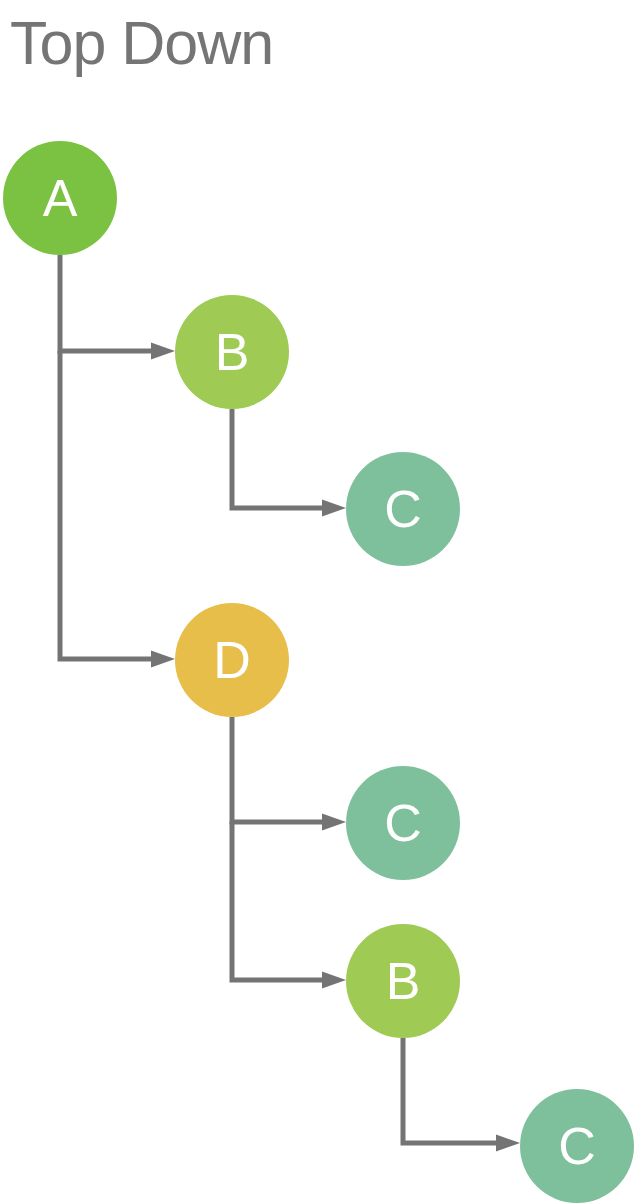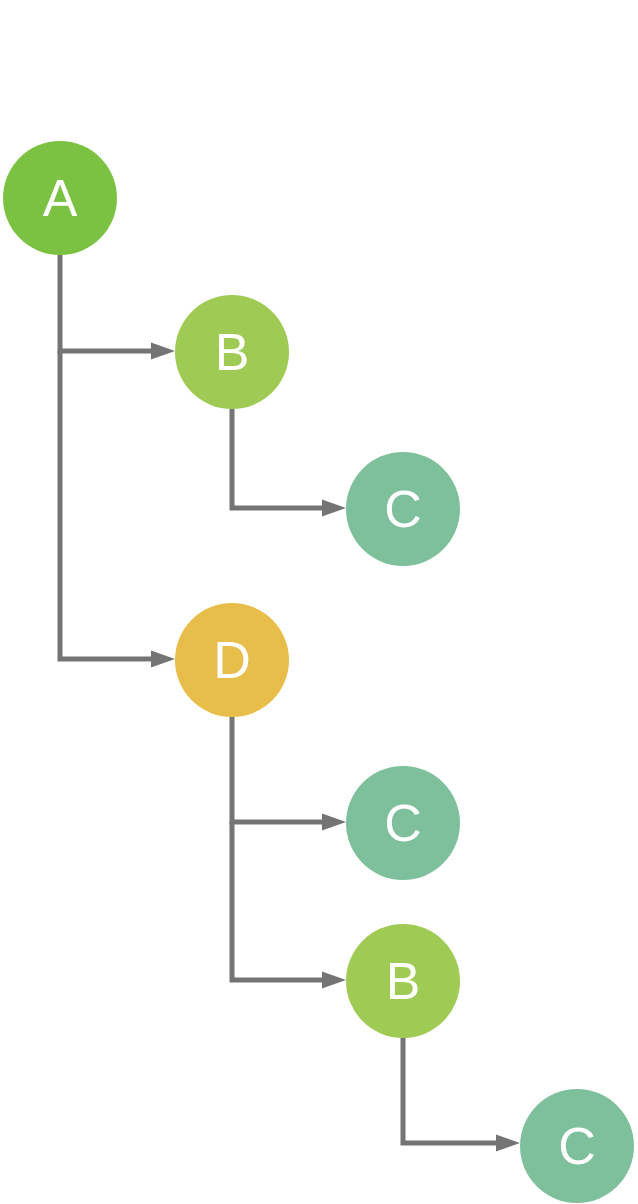--- a/index.html
+++ b/index.html
@@ -67,20 +67,21 @@
   .pos-d  { left: 175px; top: 603px; }
   .pos-c2 { left: 346px; top: 766px; }
   .pos-b2 { left: 346px; top: 924px; }
   .pos-c3 { left: 520px; top: 1089px; }
 </style>
 </head>
 <body>
 
 <div class="canvas">
 
+  <h1 class="diagram-title">Top Down</h1>
 
   <svg class="edges-svg" viewBox="0 0 638 1204" xmlns="http://www.w3.org/2000/svg">
 
     <path class="edge-line" d="M 60 255 L 60 351 L 152 351"></path>
     <polygon class="edge-arrow" points="151,342.5 175,351 151,359.5"></polygon>
 
     <path class="edge-line" d="M 60 351 L 60 659 L 152 659"></path>
     <polygon class="edge-arrow" points="151,650.5 175,659 151,667.5"></polygon>
 
     <path class="edge-line" d="M 232 409 L 232 508 L 323 508"></path>

